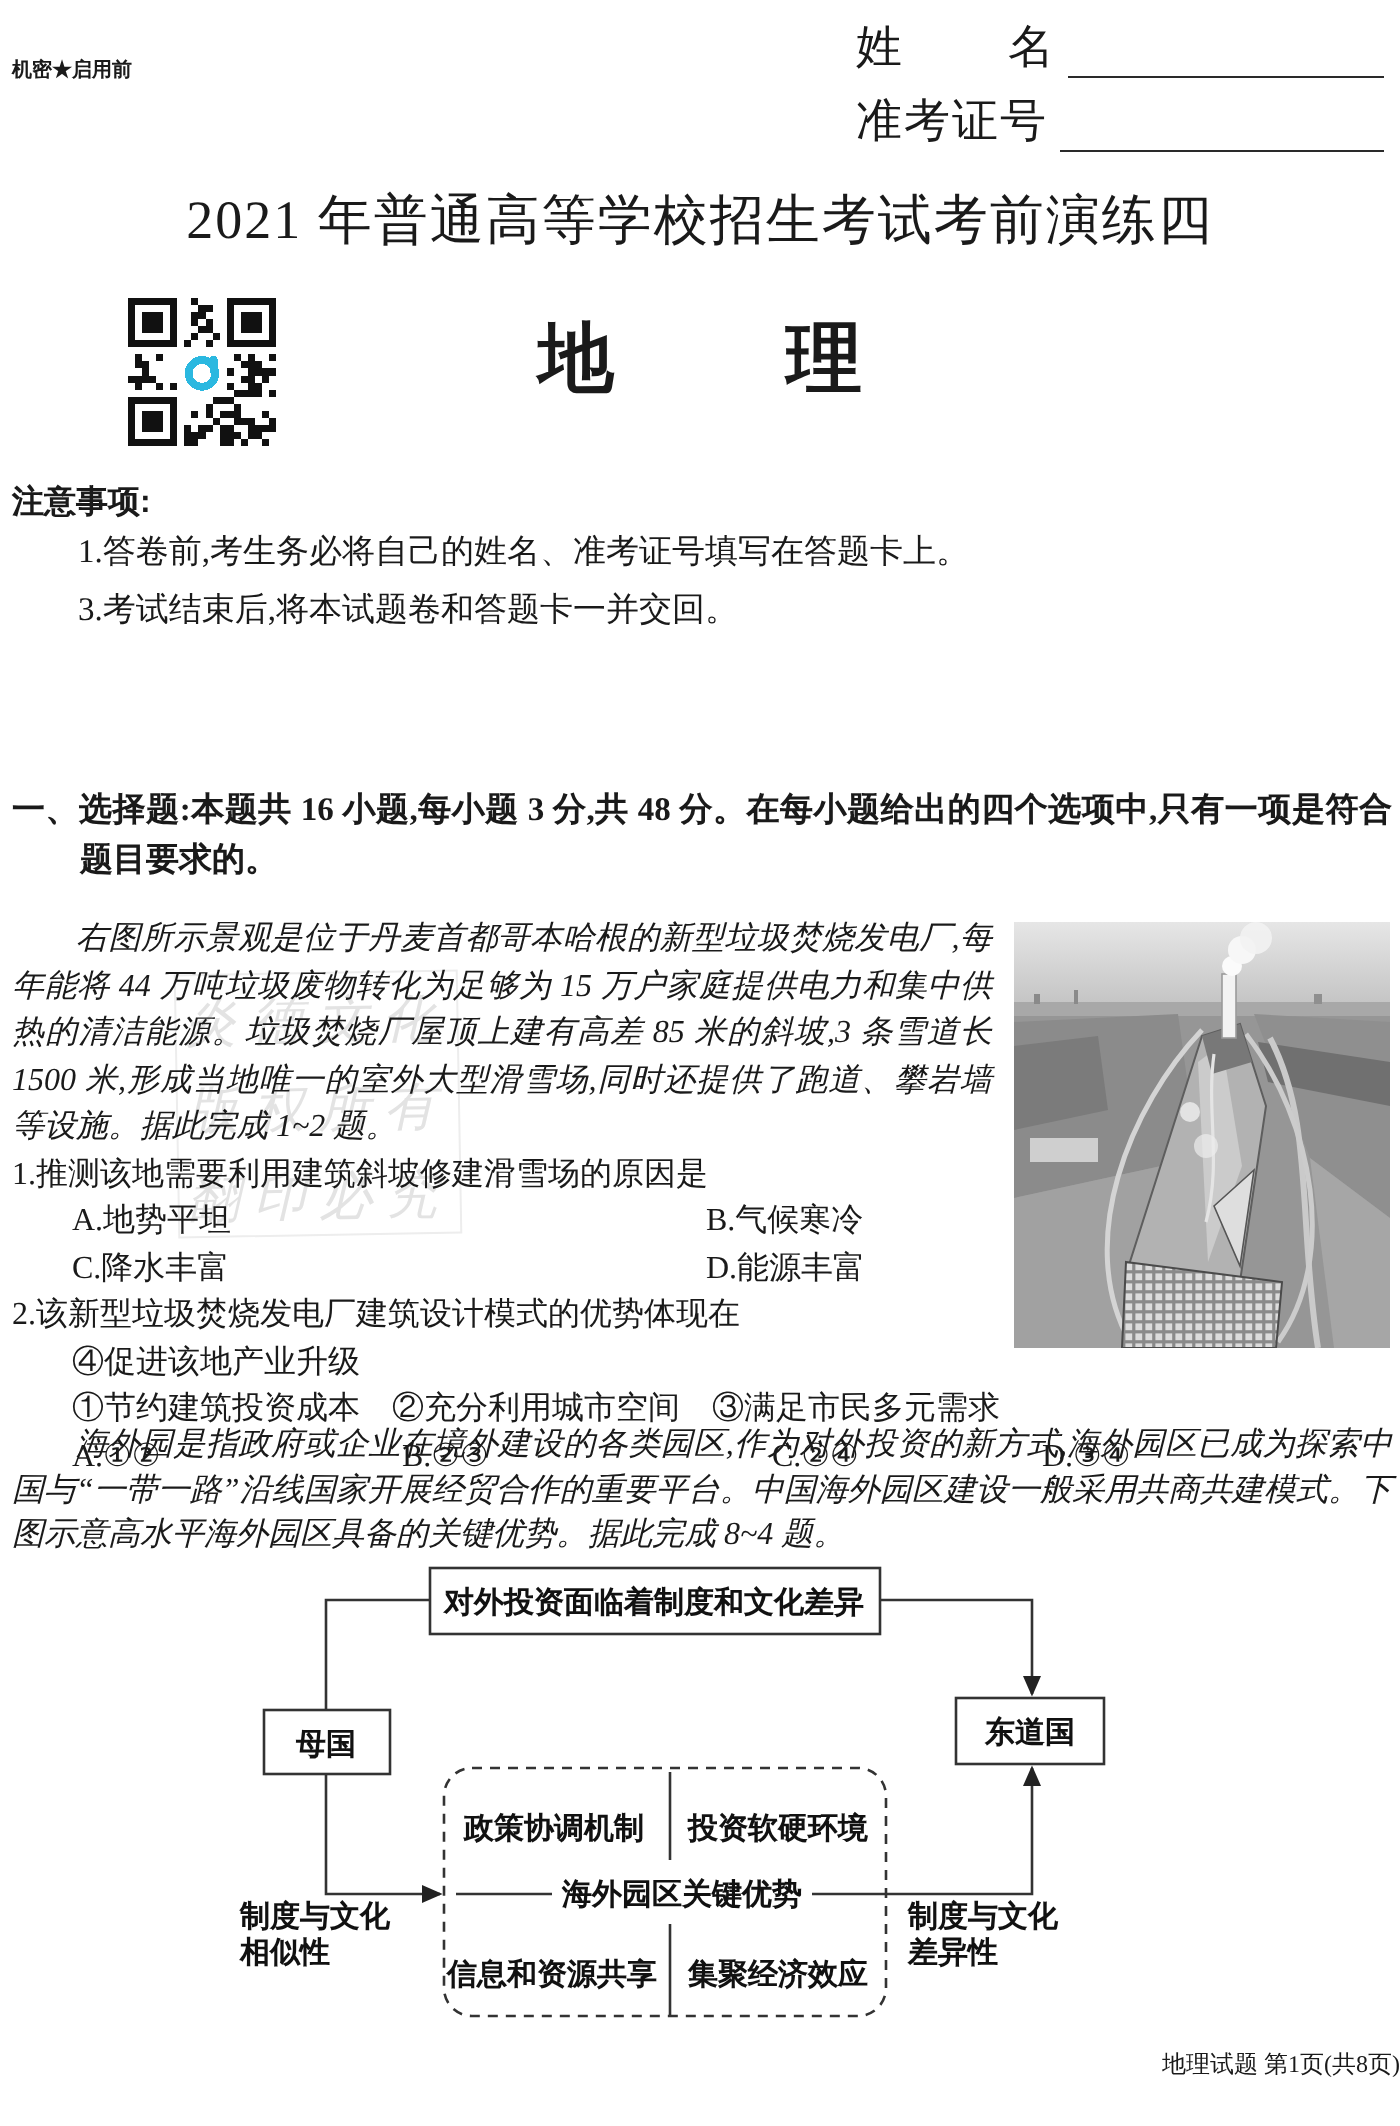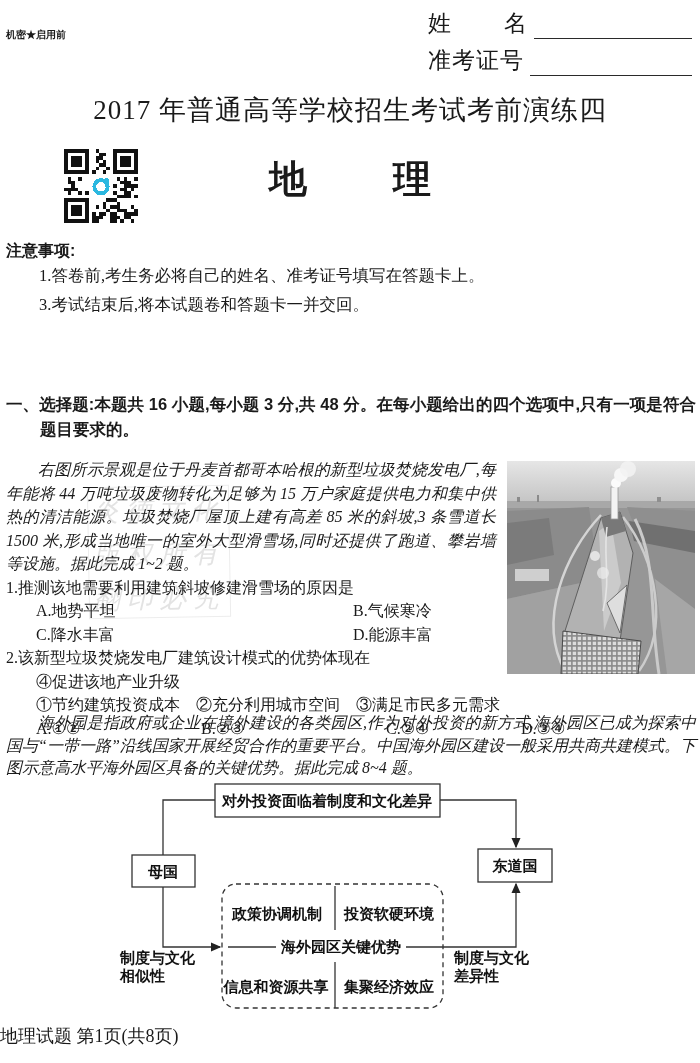--- a/index.html
+++ b/index.html
@@ -24,21 +24,21 @@
     font-size:38px; font-weight:bold; }
   .subject-title .gap { display:inline-block; width:86px; }
 
   
   .notes { left:6px; top:241px; width:690px; }
   .notes h3 { font-family:"Liberation Sans",sans-serif; font-size:16px; font-weight:bold; }
   .notes p { font-size:16.5px; line-height:28.5px; text-align:justify; text-indent:2em; }
 
   
   .sec-heading { left:6px; top:392px; width:690px;
-    font-family:Liberation Sans, sans-serif; font-weight:bold;
+    font-family:Liberation Serif, serif; font-weight:bold;
     font-size:16.5px; line-height:25px; padding-left:34px; text-indent:-34px; text-align:justify; }
 
   .qarea { left:6px; top:438px; width:690px; font-size:16px; line-height:23.5px;margin-top:20px; }
   .photo { float:right; width:190px; height:213px; margin:3px 0 6px 10px; }
   .photo svg { display:block; width:100%; height:100%; }
   .kai { text-align:justify; text-indent:2em; font-style:italic; }
   .stem { text-align:justify; }
   .optrow2 { padding-left:30px; }
   .optrow2 .c1 { display:inline-block; width:317px; }
   .subitems { padding-left:30px; }
@@ -57,42 +57,42 @@
     text-align:center; line-height:44px; padding-top:2px; }
   .qarea, .sec-heading, .passage2 { z-index:1; }
 
   
   .diagram { left:98px; top:778px; width:470px; height:245px;text-align:center; }
   .diagram text { font-size:15px; font-weight:600; fill:#111;
     font-family:"Liberation Serif", serif; }
   .diagram .bx { fill:none; stroke:#333; stroke-width:1.3; }
   .diagram .ln { fill:none; stroke:#333; stroke-width:1.3; }
 
-  .footer { left:0; top:1024px; width:700px; text-align:left; font-size:18px; }
+  .footer { left:0; top:1024px; width:700px; text-align:right; font-size:12px; }
 </style>
 </head>
 <body>
 
 <div class="abs confidential">机密★启用前</div>
 
 <div class="abs name-block">
   <div class="name-row">
     <span class="lbl spread">
         <span>姓</span>
         <span>名</span>
       </span>
     <span class="line"></span>
   </div>
   <div class="name-row">
     <span class="lbl">准考证号</span>
     <span class="line"></span>
   </div>
 </div>
 
-<div class="abs exam-title">2017 年普通高等学校招生考试考前演练四</div>
+<div class="abs exam-title">2021 年普通高等学校招生考试考前演练四</div>
 
 <div class="abs qr">
   <svg id="qrsvg" viewBox="0 0 21 21" width="78" height="74" shape-rendering="crispEdges">
     <rect x="0" y="0" width="21" height="21" fill="#fff"></rect>
     <g id="qrmods" fill="#111">
         <rect x="9" y="0" width="1" height="1"></rect>
         <rect x="10" y="1" width="1" height="1"></rect>
         <rect x="11" y="1" width="1" height="1"></rect>
         <rect x="9" y="2" width="1" height="1"></rect>
         <rect x="10" y="2" width="1" height="1"></rect>

